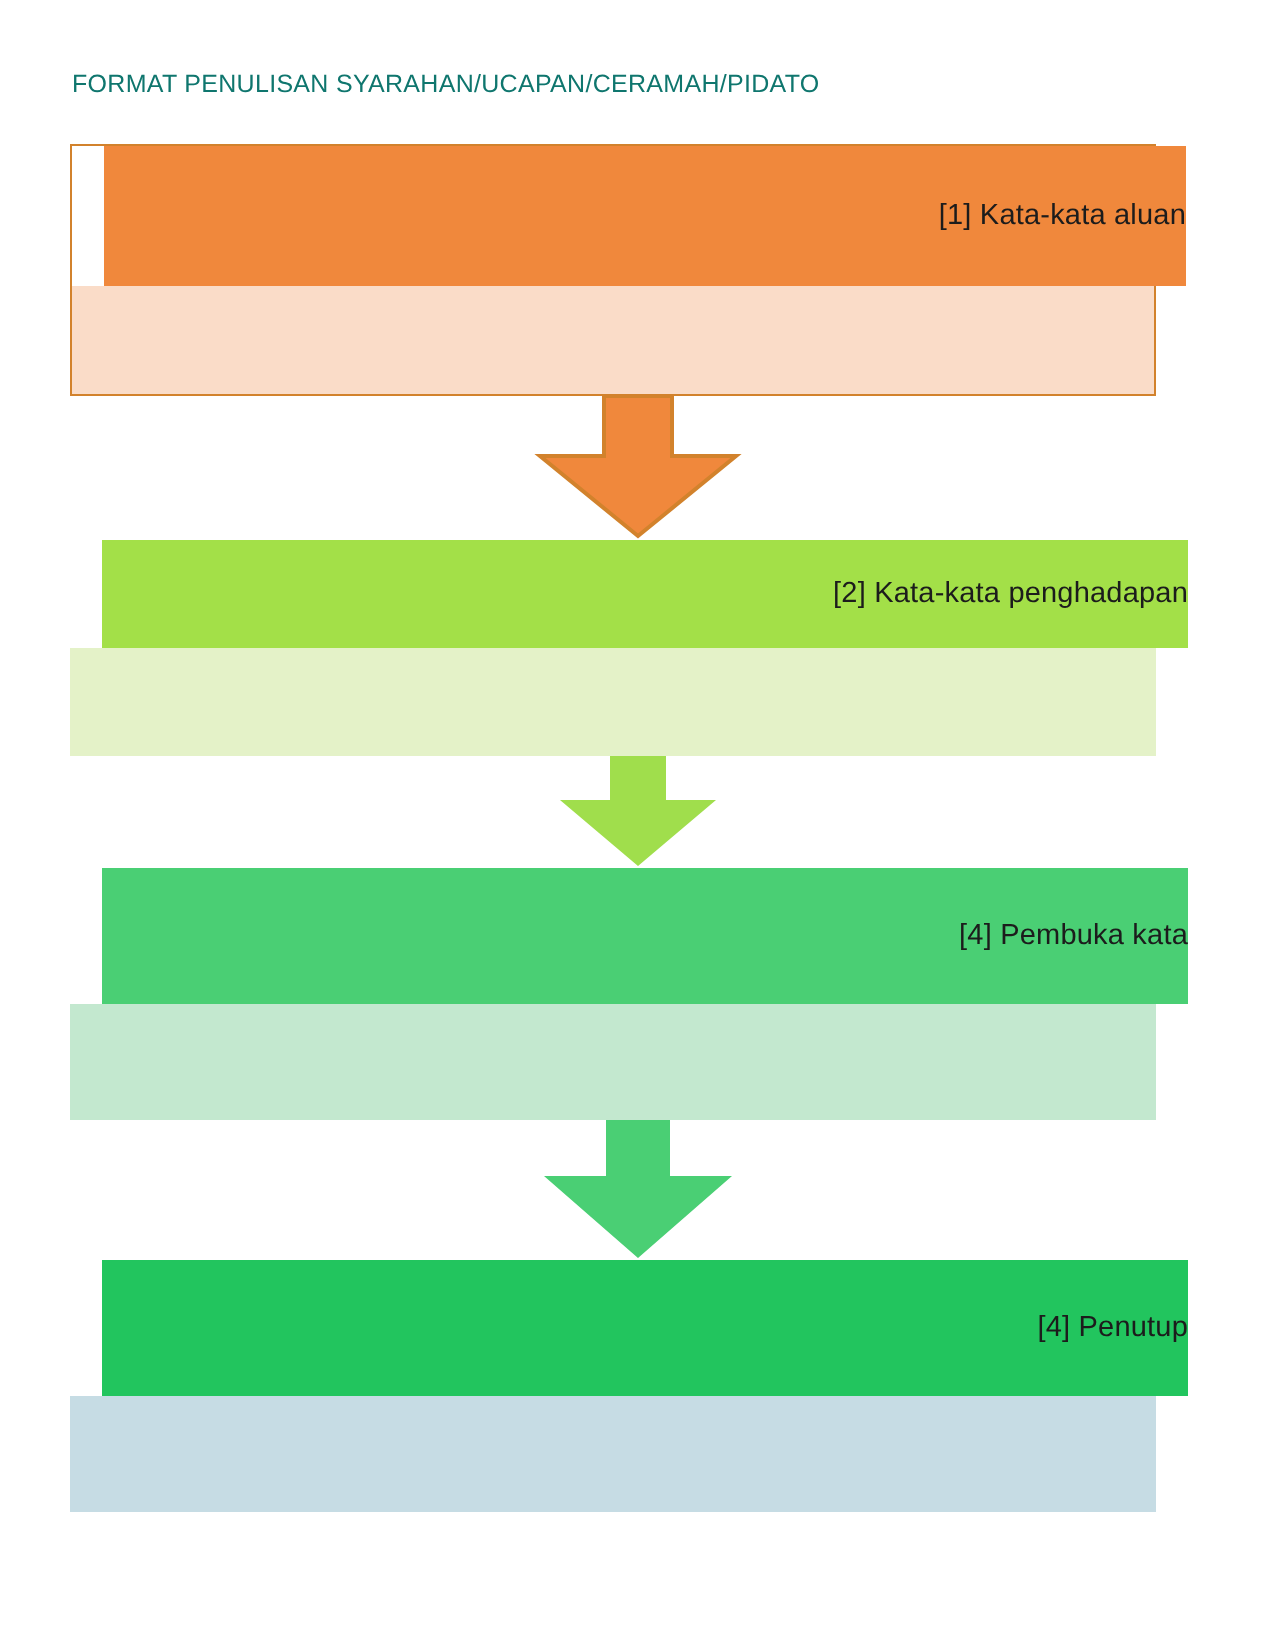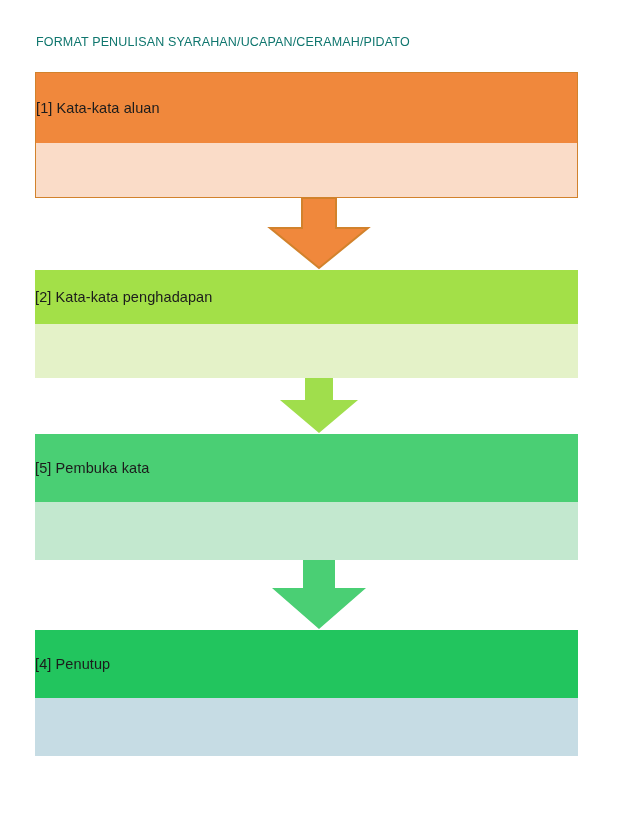--- a/index.html
+++ b/index.html
@@ -42,25 +42,26 @@
     position: absolute;
     left: 35px;
     width: 543px;
     box-sizing: border-box;
   }
   .flow-box .box-header {
     box-sizing: border-box;
     width: 100%;
     display: flex;
     align-items: center;
-    justify-content: flex-start;
+    justify-content: flex-end;
     color: #1c1c1c;
     font-size: 14.5px;
     letter-spacing: 0.1px;
     font-family: "Liberation Sans", sans-serif;
+    margin-left: 16px;
   }
   .flow-box .box-body {
     box-sizing: border-box;
     width: 100%;
   }
 
   
   #box-1 { top: 72px; height: 126px; border: 1px solid #D2822C; }
   #box-1 .box-header { height: 70px; }
   #box-1 .box-body   { height: 54px; }
@@ -118,21 +119,21 @@
   </div>
 
   <div class="flow-arrow" id="arrow-2">
     <svg width="86" height="56" viewBox="0 0 86 56">
       <polygon points="29,0 57,0 57,22 82,22 43,55 4,22 29,22" fill="#A0DE4C" stroke="none"></polygon>
     </svg>
   </div>
 
   <div class="flow-box" id="box-3">
     <div class="box-header" style="background:#4ACF74;">
-      <span>[5] Pembuka kata</span>
+      <span>[4] Pembuka kata</span>
     </div>
     <div class="box-body" style="background:#C3E8CF;"></div>
   </div>
 
   <div class="flow-arrow" id="arrow-3">
     <svg width="104" height="70" viewBox="0 0 104 70">
       <polygon points="36,0 68,0 68,28 99,28 52,69 5,28 36,28" fill="#4ACF74" stroke="none"></polygon>
     </svg>
   </div>
 

